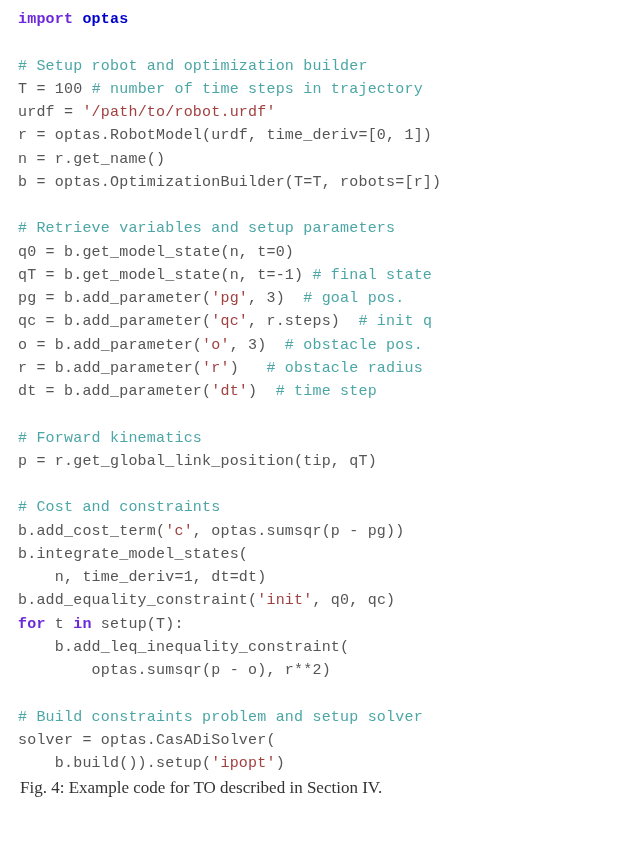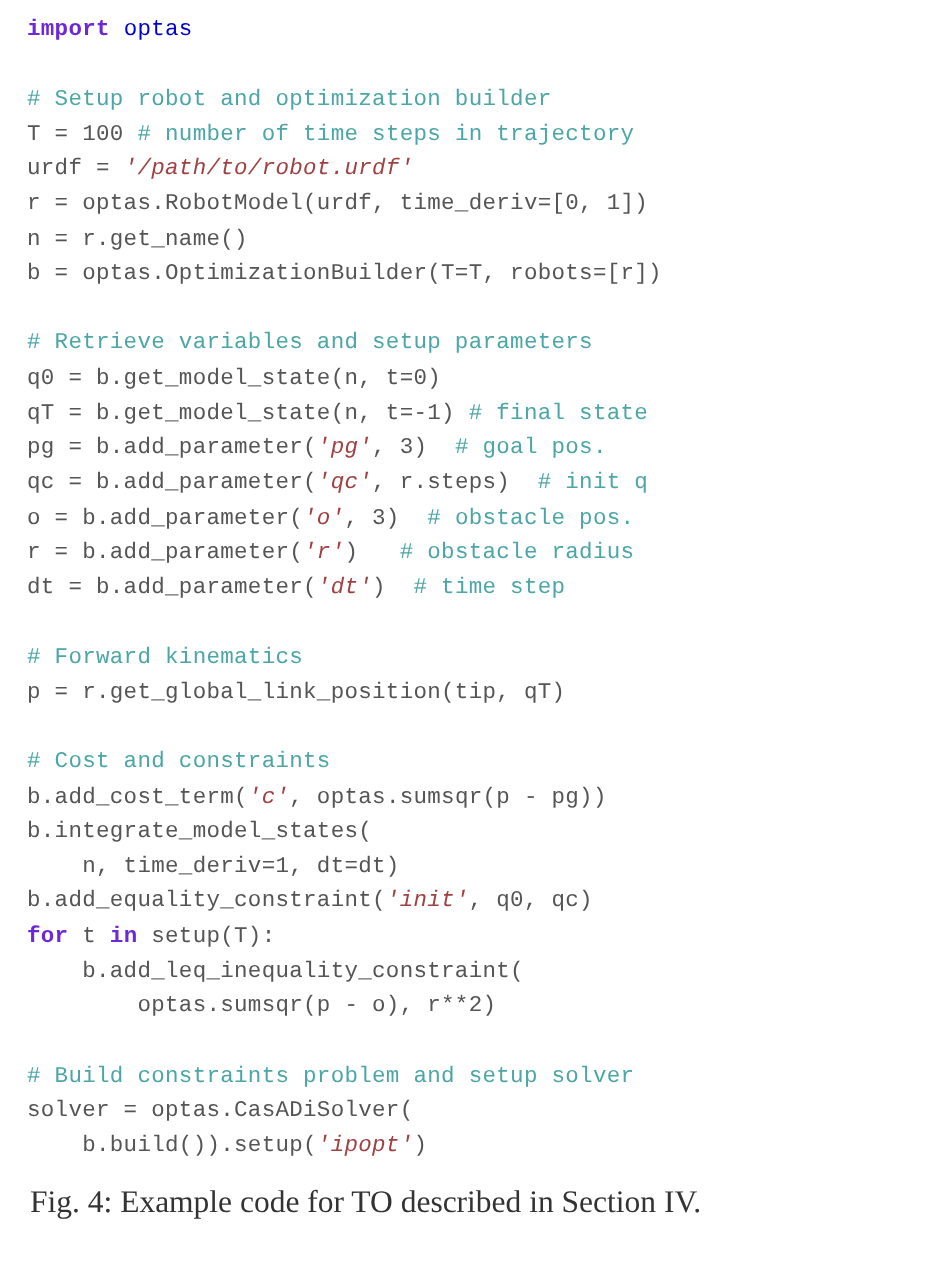--- a/index.html
+++ b/index.html
@@ -13,28 +13,27 @@
     padding: 8px 18px 4px 18px;
     color: #555;
     overflow: hidden;
   }
   pre.code {
     font-family: "Courier New", Courier, monospace;
     white-space: pre;
     letter-spacing: 0.2px;
   }
   .kw  { color: #6d28d9; font-weight: bold; }   
-  .mod { color: #0000cc; font-weight: normal; }   
+  .mod { color: #0000cc; font-weight: bold; }   
   .cm  { color: #4da6a6; }  
-  .str { color: #a04040; font-style: italic; }                      
+  .str { color: #a04040; }                      
   .caption {
     font-family: "Times New Roman", Times, serif;
-    font-size: 21px;
+    font-size: 17px;
     color: #333;
-    margin-top: 10px;
     padding-left: 2px;
   }
 </style>
 </head>
 <body>
 
 <pre class="code"><span><span class="kw">import</span> <span class="mod">optas</span></span>
 
 <span class="cm"># Setup robot and optimization builder</span>
 <span><span>T = 100 </span><span class="cm"># number of time steps in trajectory</span></span>

